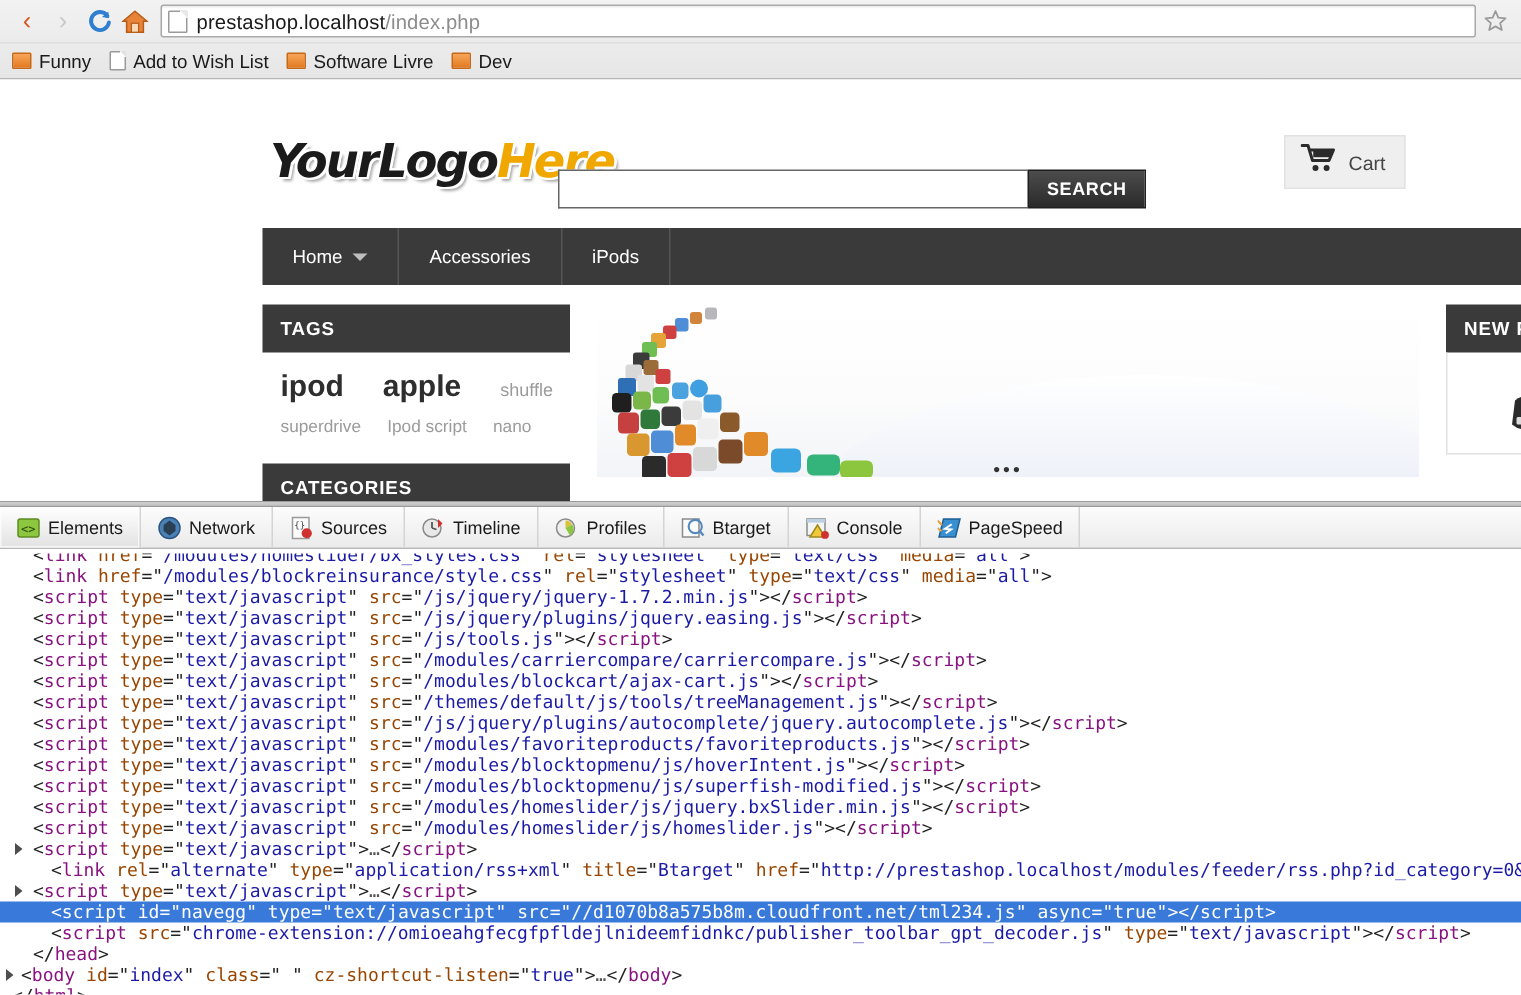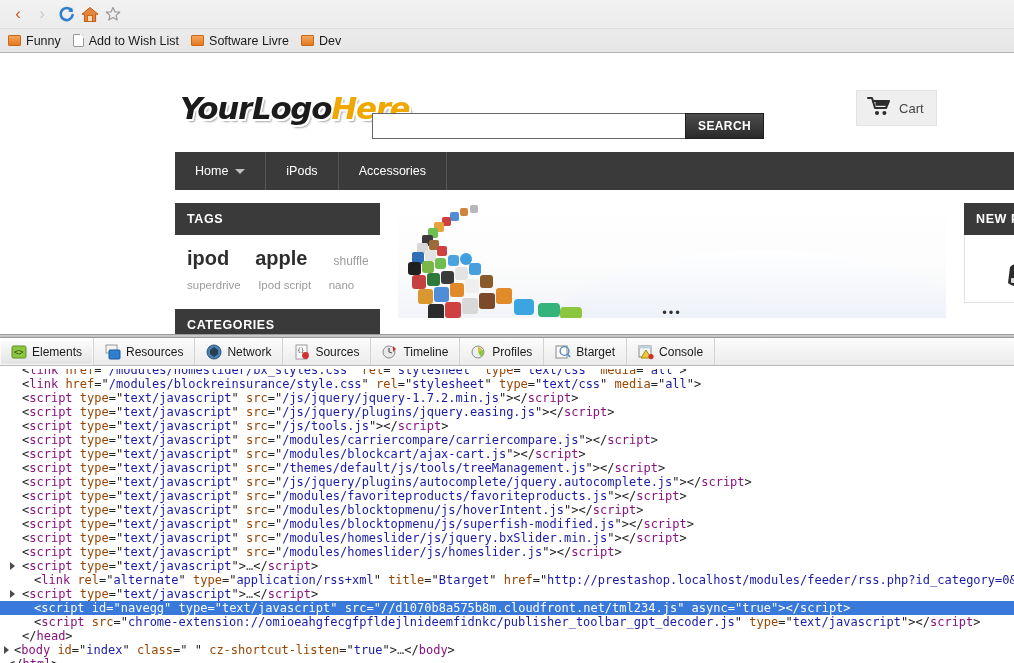--- a/index.html
+++ b/index.html
@@ -238,20 +238,24 @@
         <path d="M14.2 1.6 L14.6 6.2 L10 5.4 Z" fill="#2f7fd0"></path>
       </svg>
     </div>
     <div class="nav-btn" id="home-icon">
       <svg width="18" height="17" viewBox="0 0 18 17" aria-hidden="true">
         <path d="M9 1.5 L17 8.2 H14.6 V15.5 H3.4 V8.2 H1 Z" fill="#e8833a" stroke="#b85c14" stroke-width="1"></path>
         <rect x="6.6" y="9.5" width="4.8" height="6" fill="#f7d9b8" stroke="#b85c14" stroke-width=".8"></rect>
       </svg>
     </div>
 
+    <div id="url-bar">
+      <div id="page-doc-icon"></div>
+      <div id="url-text"><span>prestashop.localhost</span><span class="dim">/index.php</span></div>
+    </div>
     <div id="star-icon">
       <svg width="16" height="16" viewBox="0 0 16 16" aria-hidden="true">
         <path d="M8 1.4 L9.9 5.8 L14.7 6.2 L11.1 9.4 L12.2 14 L8 11.6 L3.8 14 L4.9 9.4 L1.3 6.2 L6.1 5.8 Z" fill="none" stroke="#9a9a9a" stroke-width="1.2" stroke-linejoin="round"></path>
       </svg>
     </div>
   </div>
 
   <div id="bookmarks-bar">
     <div class="bookmark">
       <span class="bm-folder"></span>
@@ -305,24 +309,24 @@
       <span id="cart-label">Cart</span>
     </div>
   </div>
 
   <div id="main-nav">
     <div class="nav-item">
       <span>Home</span>
       <span class="nav-caret"></span>
     </div>
     <div class="nav-item">
+      <span>Accessories</span>
+    </div>
+    <div class="nav-item">
       <span>iPods</span>
-    </div>
-    <div class="nav-item">
-      <span>Accessories</span>
     </div>
   </div>
 
   <div id="columns">
 
     <div id="left-col">
       <div class="block-title">TAGS</div>
       <div id="tags-body">
         <div class="tag-row1">
           <span class="tag-xl">ipod</span>
@@ -409,27 +413,20 @@
   <div id="dt-toolbar">
 
     <div class="dt-tab active">
       <svg class="dt-ico" viewBox="0 0 16 16" aria-hidden="true">
         <rect x="1" y="2" width="14" height="12" rx="1.5" fill="#8dc63f" stroke="#5e8c24"></rect>
         <text x="3" y="11" font-size="8" font-family="monospace" fill="#2b4a0d">&lt;&gt;</text>
       </svg>
       <span>Elements</span>
     </div>
 
-    <div class="dt-tab">
-      <svg class="dt-ico" viewBox="0 0 16 16" aria-hidden="true">
-        <rect x="1" y="1" width="11" height="8" fill="#f2f2f2" stroke="#9a9a9a"></rect>
-        <rect x="4" y="6" width="11" height="9" rx="1" fill="#2f7fd0" stroke="#1c5a99"></rect>
-      </svg>
-      <span>Resources</span>
-    </div>
 
     <div class="dt-tab">
       <svg class="dt-ico" viewBox="0 0 16 16" aria-hidden="true">
         <circle cx="8" cy="8" r="7" fill="#4a82b8" stroke="#2b5580"></circle>
         <path d="M8 3 L12 6 V10 L8 13 L4 10 V6 Z" fill="#2a3f52"></path>
       </svg>
       <span>Network</span>
     </div>
 
     <div class="dt-tab">
@@ -471,20 +468,28 @@
     <div class="dt-tab">
       <svg class="dt-ico" viewBox="0 0 16 16" aria-hidden="true">
         <rect x="1" y="2" width="12" height="11" fill="#f4f4f4" stroke="#8a8a8a"></rect>
         <rect x="1" y="2" width="12" height="2.4" fill="#bcd0e2"></rect>
         <path d="M8 6 L13 14 H3 Z" fill="#efc93a" stroke="#a08a18"></path>
         <circle cx="13" cy="12.6" r="2.6" fill="#cf3030"></circle>
       </svg>
       <span>Console</span>
     </div>
 
+    <div class="dt-tab">
+      <svg class="dt-ico" viewBox="0 0 16 16" aria-hidden="true">
+        <path d="M4 2 L15 2 L12 14 L1 14 Z" fill="#3a8fd0" stroke="#1e5f96"></path>
+        <path d="M9.5 5.5 L5 8.5 L9 9 L5.5 11.5" fill="none" stroke="#fff" stroke-width="1.4"></path>
+        <path d="M0 3 L3 6 M0 8 L2.6 10" stroke="#e8a33a" stroke-width="1.4"></path>
+      </svg>
+      <span>PageSpeed</span>
+    </div>
   </div>
 
   <div id="dt-tree">
 
     <div id="first-line-clip">
       <div class="ln ind1">
         <span class="punc">&lt;</span><span class="tag">link</span> <span class="attr">href</span><span class="punc">=</span><span class="punc">"</span><span class="u">/modules/homeslider/bx_styles.css</span><span class="punc">"</span> <span class="attr">rel</span><span class="punc">="</span><span class="val">stylesheet</span><span class="punc">"</span> <span class="attr">type</span><span class="punc">="</span><span class="val">text/css</span><span class="punc">"</span> <span class="attr">media</span><span class="punc">="</span><span class="val">all</span><span class="punc">"&gt;</span>
       </div>
     </div>
 

